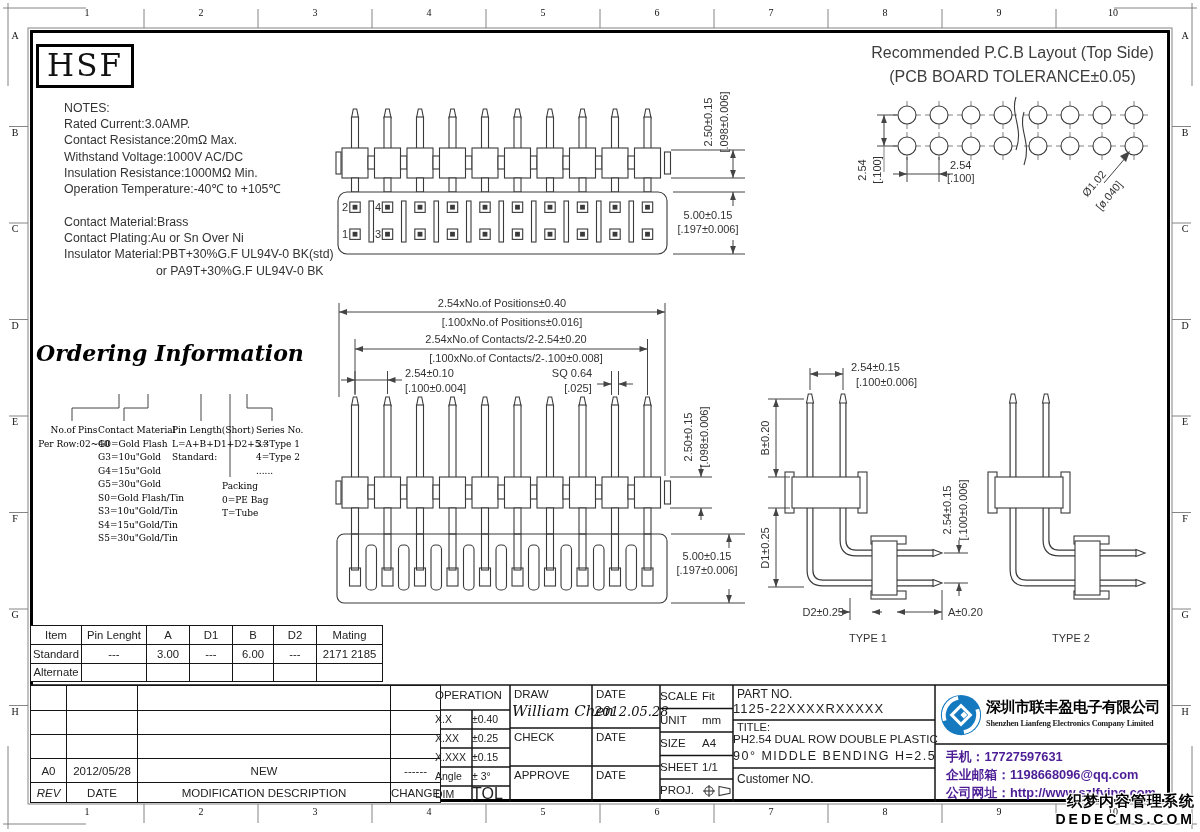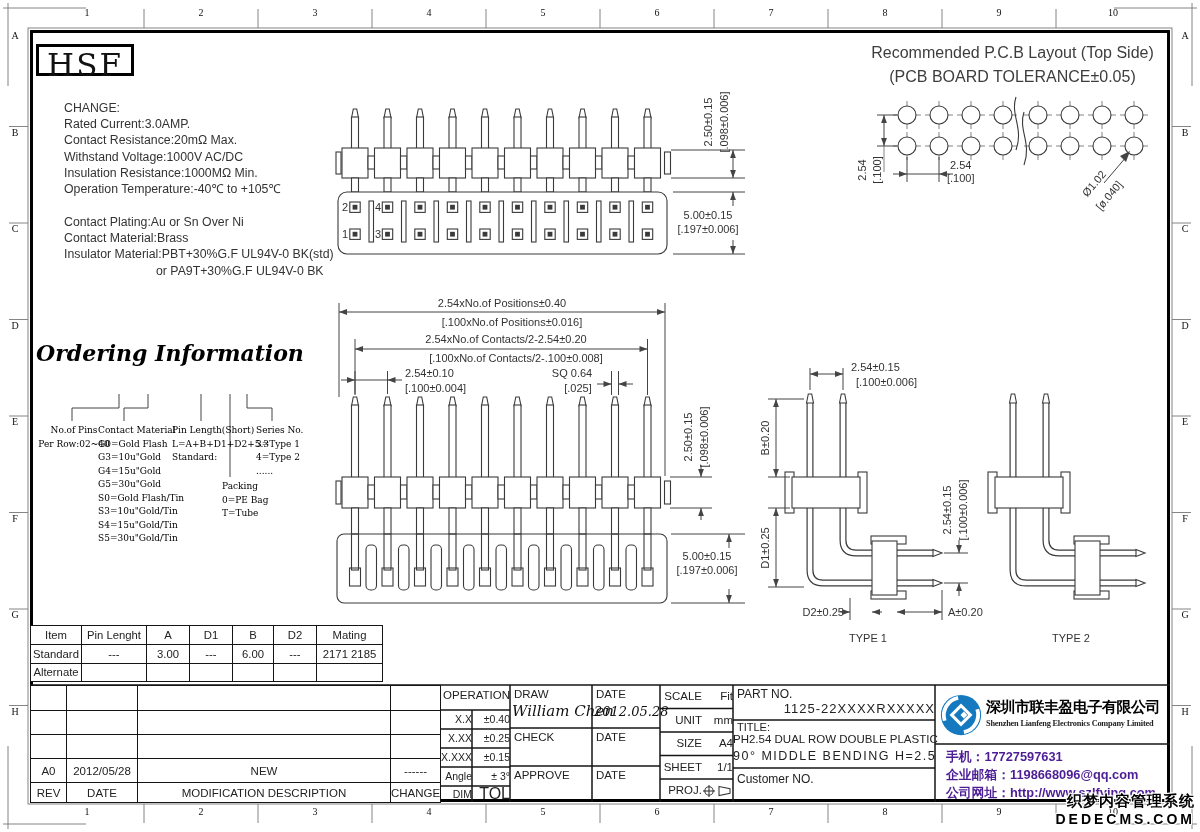--- a/index.html
+++ b/index.html
@@ -16,21 +16,21 @@
   .ar{fill:#444;stroke:none}
   .frame{stroke:#000;fill:none}
   .grid{stroke:#151515;stroke-width:1.5;fill:none}
   .tube{stroke:#3a3a3a;stroke-width:7;fill:none}
   .tubein{stroke:#fff;stroke-width:4.6;fill:none}
   .abs{position:absolute;z-index:2}
   
   .gcol{position:absolute;width:114px;text-align:center;font:10px "Liberation Serif",serif;color:#111;z-index:2}
   .grow{position:absolute;width:20px;height:96px;line-height:96px;text-align:center;font:10px "Liberation Serif",serif;color:#111;z-index:2}
   
-  #hsf{left:36px;top:44px;width:98px;height:32px;border:3px solid #000;box-sizing:border-box;
+  #hsf{left:36px;top:44px;width:98px;height:44px;border:3px solid #000;box-sizing:border-box;
        text-align:center;line-height:37px;font:31px "DejaVu Serif",serif;letter-spacing:2px;color:#111}
   
   #notes,#material{left:64px;font-size:12.3px;line-height:16.2px;color:#333;white-space:nowrap}
   #notes{top:100px}
   #material{top:214px}
   #material div:last-child{margin-left:92px}
   
   #ord-title{left:36px;top:340px;font:italic bold 22px "DejaVu Serif",serif;color:#000}
   #ord-code{left:36px;top:371px;font:18px "DejaVu Serif",serif;color:#000;letter-spacing:.5px}
   #ord-code .u{border-bottom:1.3px solid #000;padding:0 1px}
@@ -46,21 +46,21 @@
   
   table{border-collapse:collapse;background:#fff}
   td,th{border:1.5px solid #151515;padding:0;text-align:center;font-weight:normal;
         font-family:"Liberation Sans",sans-serif;color:#222}
   #spec{left:30px;top:625px}
   #spec th,#spec td{font-size:11.3px}
   #rev{left:30px;top:685px}
   #rev td{font-size:11.5px}
   
   .tb{position:absolute;z-index:2;font-size:11.5px;color:#222;white-space:nowrap}
-  .c{text-align:right}
+  .c{text-align:left}
   .script{font:italic 15px "DejaVu Serif",serif;color:#111}
   .scriptd{font:italic 13px "DejaVu Serif",serif;color:#111}
   
   #co-cn{left:986px;top:698px;width:182px;font-size:15px;font-weight:bold;letter-spacing:-.5px;color:#000}
   #co-en{left:986px;top:719px;width:182px;font:bold 8.3px "Liberation Serif",serif;letter-spacing:-.2px;color:#222}
   .co-line{left:946px;width:222px;font-size:12.8px;font-weight:bold;color:#4c1d95;white-space:nowrap}
   
   #wm{position:absolute;right:5px;top:792px;z-index:9;text-align:right;font-weight:bold;color:#000;
       text-shadow:-1px -1px 0 #fff,1px -1px 0 #fff,-1px 1px 0 #fff,1px 1px 0 #fff,0 0 3px #fff}
   #wm .w1{font-size:15px;letter-spacing:1px}
@@ -562,32 +562,32 @@
       <div class="grow" style="left:1175px;top:512.5px">F</div>
       <div class="grow" style="left:5px;top:609px">G</div>
       <div class="grow" style="left:1175px;top:609px">G</div>
       <div class="grow" style="left:5px;top:705.5px">H</div>
       <div class="grow" style="left:1175px;top:705.5px">H</div>
     </div>
 
   <div id="hsf" class="abs">HSF</div>
 
   <div id="notes" class="abs">
-    <div>CHANGE:</div>
+    <div>NOTES:</div>
     <div>
         <div>Rated Current:3.0AMP.</div>
         <div>Contact Resistance:20mΩ Max.</div>
         <div>Withstand Voltage:1000V AC/DC</div>
         <div>Insulation Resistance:1000MΩ Min.</div>
         <div>Operation Temperature:-40℃ to +105℃</div>
       </div>
   </div>
   <div id="material" class="abs">
+      <div>Contact Material:Brass</div>
       <div>Contact Plating:Au or Sn Over Ni</div>
-      <div>Contact Material:Brass</div>
       <div>Insulator Material:PBT+30%G.F UL94V-0 BK(std)</div>
       <div>or PA9T+30%G.F UL94V-0 BK</div>
     </div>
 
   <div id="ord-title" class="abs">Ordering Information</div>
   <div id="ord-col1" class="abs ordcol">
       <div>No.of Pins</div>
       <div>Per Row:02~40</div>
     </div>
   <div id="ord-col2" class="abs ordcol">
@@ -672,21 +672,21 @@
           <td style="width: 252px;"></td>
           <td style="width: 48px;"></td>
         </tr>
         <tr style="height: 24px;">
           <td style="width: 35px;">A0</td>
           <td style="width: 70px;">2012/05/28</td>
           <td style="width: 252px;">NEW</td>
           <td style="width: 48px;">------</td>
         </tr>
         <tr style="height: 20px;">
-          <td style="width: 35px;">REV</td>
+          <td style="width: 35px; font-style: italic;">REV</td>
           <td style="width: 70px;">DATE</td>
           <td style="width: 252px;">MODIFICATION DESCRIPTION</td>
           <td style="width: 48px;">CHANGE</td>
         </tr>
       </tbody>
     </table>
 
   <div class="tb c" style="left:435px;top:689px;width:75px">OPERATION</div>
   <div id="tolbox">
       <div class="tb c" style="left: 435px; top: 710px; width: 37px; line-height: 19px; font-size: 10.5px;">X.X</div>

